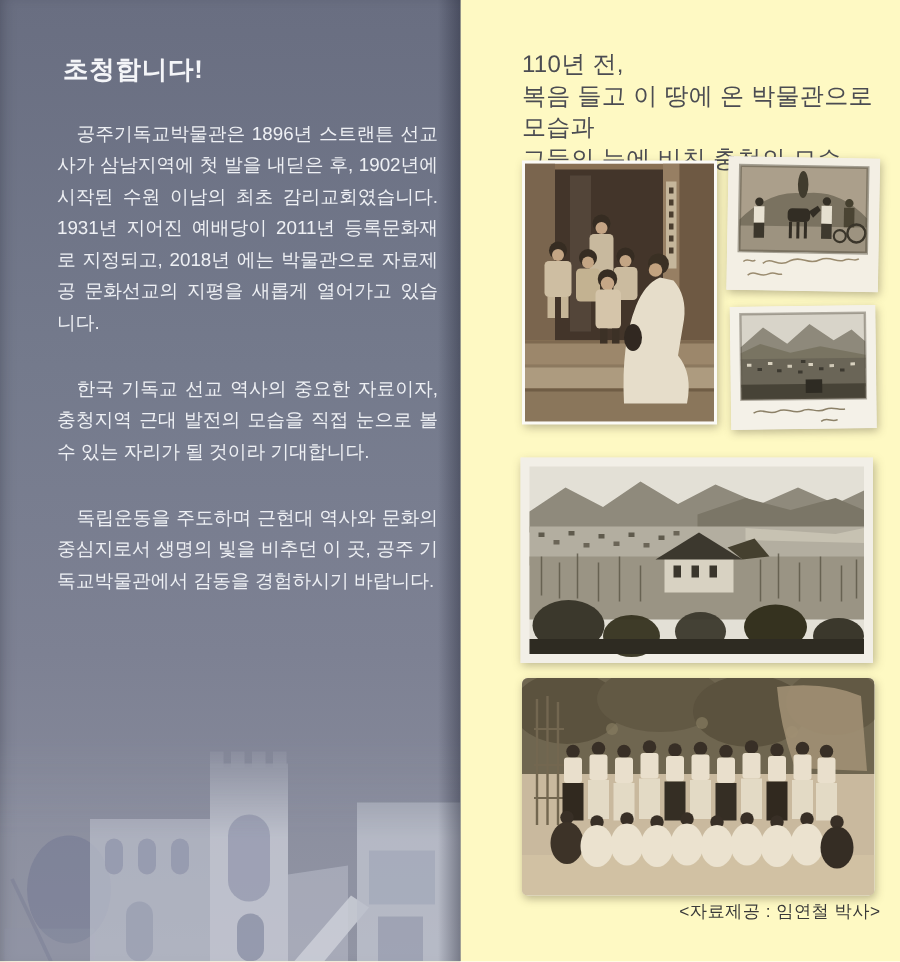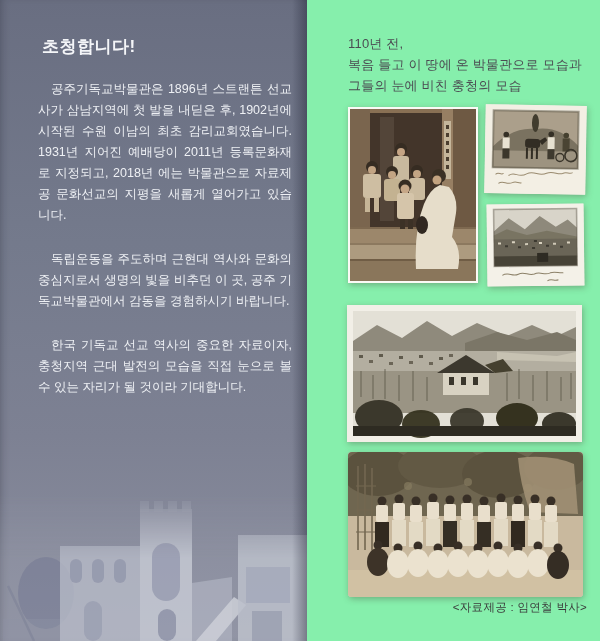--- a/index.html
+++ b/index.html
@@ -1,18 +1,18 @@
 <!DOCTYPE html>
 <html><head>
 <meta charset="utf-8">
 <style>
   html,body{margin:0;padding:0;background:#ffffff;}
   .page{
     position:relative;width:600px;height:641px;overflow:hidden;
-    background:#86efac;font-family:"Liberation Sans",sans-serif;
+    background:#fef9c3;font-family:"Liberation Sans",sans-serif;
   }
   
   .left-panel{
     position:absolute;left:0;top:0;width:307px;height:641px;
     background:linear-gradient(180deg,#696e81 0%,#747a8c 38%,#7d8193 68%,#8d90a0 100%);
     box-shadow:inset 6px 0 10px -6px rgba(20,22,35,.35);
   }
   .left-panel .fold-edge{
     position:absolute;right:0;top:0;width:15px;height:100%;
     background:linear-gradient(90deg,rgba(24,27,44,0) 0%,rgba(24,27,44,.40) 100%);
@@ -28,21 +28,21 @@
   .panel-body p{margin:0 0 23px 0;text-indent:13px;}
   .church-watermark{
     position:absolute;left:0;bottom:0;width:307px;height:150px;opacity:.85;
     -webkit-mask-image:linear-gradient(180deg,transparent 0%,#000 45%);
     mask-image:linear-gradient(180deg,transparent 0%,#000 45%);
   }
   .church-watermark svg{display:block;width:100%;height:100%;}
   
   .heading{
     position:absolute;left:348px;top:33px;
-    font-size:13px;line-height:21px;color:#4b4c52;letter-spacing:.2px;
+    font-size:16px;line-height:21px;color:#4b4c52;letter-spacing:.2px;
   }
   .credit-caption{
     position:absolute;right:13px;top:600px;
     font-size:11.5px;color:#3a3a3a;letter-spacing:.3px;
   }
   
   .photo{position:absolute;background:#f5f2ea;box-shadow:1px 2px 6px rgba(70,60,45,.35);}
   .photo svg{display:block;width:100%;height:100%;}
   .photo-missionary{left:348px;top:107px;width:126px;height:172px;padding:2px;background:#fbfaf6;}
   .photo-horse{left:485px;top:105px;width:101px;height:89px;transform:rotate(1deg);}
@@ -54,22 +54,22 @@
 <body>
 
 <div class="page">
 
   <div class="left-panel">
 
     <div class="panel-title">초청합니다!</div>
 
     <div class="panel-body">
       <p>공주기독교박물관은 1896년 스트랜튼 선교사가 삼남지역에 첫 발을 내딛은 후, 1902년에 시작된 수원 이남의 최초 감리교회였습니다. 1931년 지어진 예배당이 2011년 등록문화재로 지정되고, 2018년 에는 박물관으로 자료제공 문화선교의 지평을 새롭게 열어가고 있습니다.</p>
+      <p>한국 기독교 선교 역사의 중요한 자료이자, 충청지역 근대 발전의 모습을 직접 눈으로 볼 수 있는 자리가 될 것이라 기대합니다.</p>
       <p>독립운동을 주도하며 근현대 역사와 문화의 중심지로서 생명의 빛을 비추던 이 곳, 공주 기독교박물관에서 감동을 경험하시기 바랍니다.</p>
-      <p>한국 기독교 선교 역사의 중요한 자료이자, 충청지역 근대 발전의 모습을 직접 눈으로 볼 수 있는 자리가 될 것이라 기대합니다.</p>
     </div>
 
     <div class="church-watermark">
       <svg viewBox="0 0 307 150" preserveAspectRatio="none" aria-hidden="true">
         <rect width="307" height="150" fill="#a2a6b5" opacity=".28"></rect>
         <ellipse cx="46" cy="102" rx="28" ry="36" fill="#6d7290" opacity=".5"></ellipse>
         <rect x="3" y="128" width="60" height="22" fill="#8f93a6" opacity=".4"></rect>
         <rect x="60" y="55" width="80" height="95" fill="#c2c5d1" opacity=".75"></rect>
         <rect x="70" y="68" width="12" height="24" rx="6" fill="#969bb0" opacity=".85"></rect>
         <rect x="92" y="68" width="12" height="24" rx="6" fill="#969bb0" opacity=".85"></rect>

